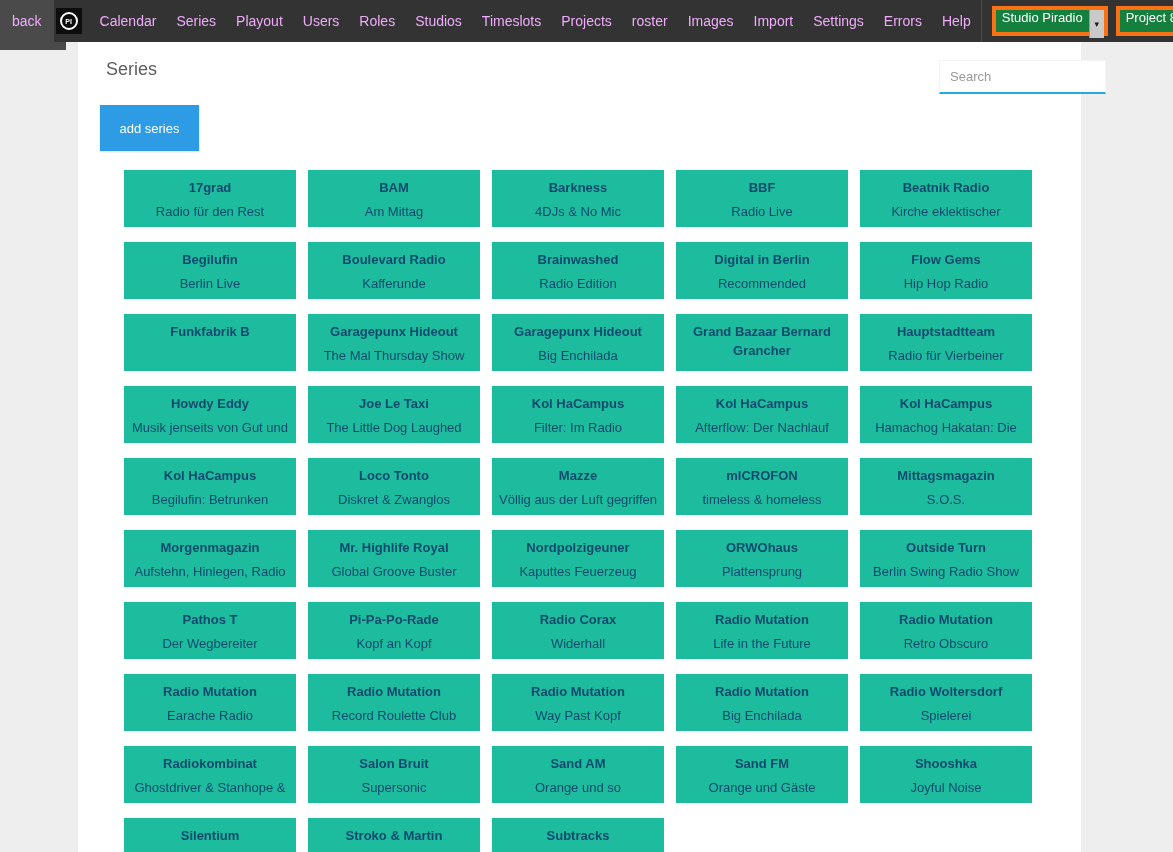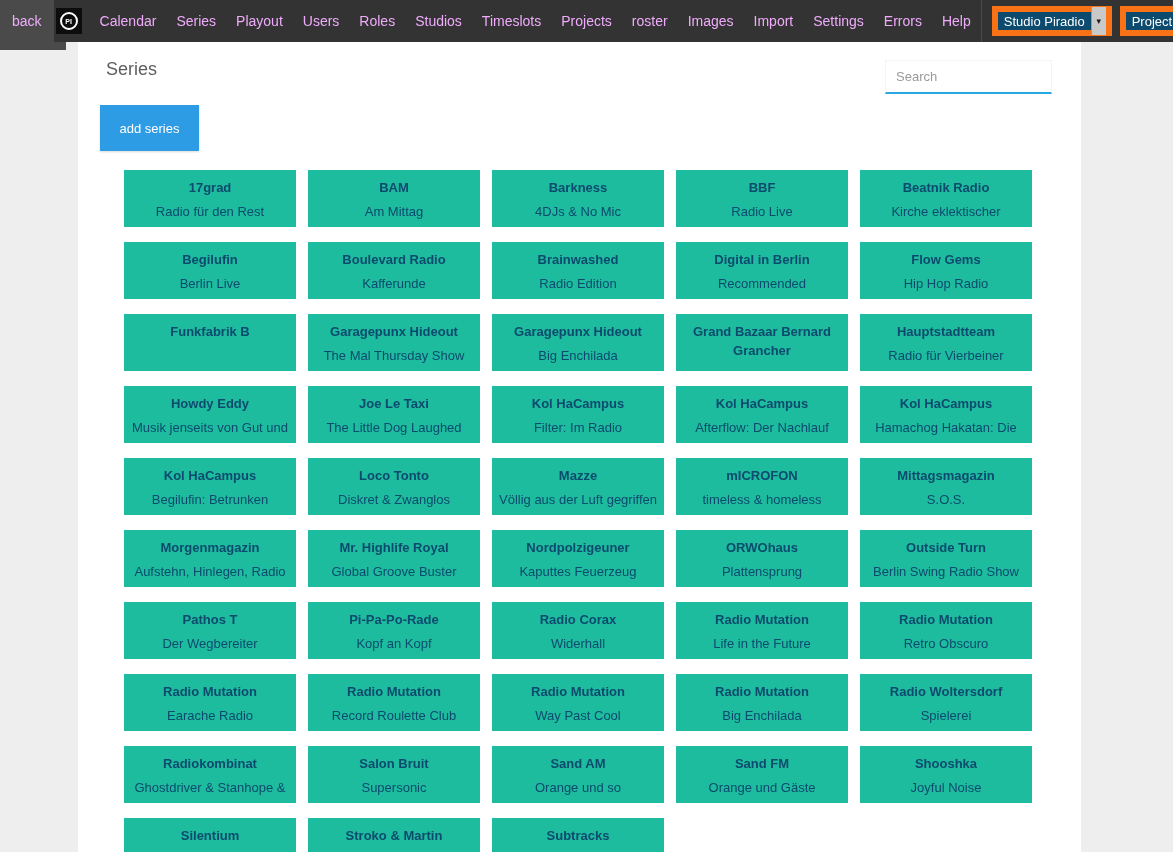--- a/index.html
+++ b/index.html
@@ -37,23 +37,23 @@
     margin: 0 8px 0 2px; cursor: pointer;
   }
   .logo-circle {
     width: 18px; height: 18px; border: 2px solid #ffffff; border-radius: 50%;
     color: #ffffff; font-size: 7px; font-weight: bold;
     display: flex; align-items: center; justify-content: center;
     letter-spacing: 0;
   }
   .nav-right { border-left: 1px solid #4a4a4a; padding-left: 10px; }
   .nav-select {
-    display: flex; align-items: center;
+    display: flex; align-items: flex-start;
     height: 30px; margin-right: 8px;
-    background: #0c4a6e; border: 6px solid #f97316;
+    background: #15803d; border: 4px solid #f97316;
     color: #ffffff; font-size: 13px;
     cursor: pointer;
   }
   .nav-select .sel-label { padding: 0 6px 0 6px; }
   .sel-arrow {
     width: 15px; height: 28px; background: #c9c9c9;
     color: #1a1a1a; font-size: 9px;
     display: flex; align-items: center; justify-content: center;
     border-left: 1px solid #9a9a9a;
   }
@@ -68,21 +68,21 @@
     padding-bottom: 40px;
   }
   .page-title {
     font-size: 18px; font-weight: normal;
     color: #5e5e5e;
     padding: 16px 0 0 28px;
     line-height: 22px;
   }
   .search-input {
     position: absolute;
-    top: 18px; left: 807px;
+    top: 18px; left: 861px;
     width: 167px; height: 34px;
     border: 1px solid #f4f4f4;
     border-bottom: 2px solid #29a9e2;
     background: #ffffff;
     font-family: "Liberation Sans", sans-serif;
     font-size: 13px; color: #333;
     padding: 0 10px;
     outline: none;
   }
   .search-input::placeholder { color: #9a9a9a; }
@@ -317,21 +317,21 @@
       <div class="series-card">
         <span class="card-title">Radio Mutation</span>
         <span class="card-subtitle">Earache Radio</span>
       </div>
       <div class="series-card">
         <span class="card-title">Radio Mutation</span>
         <span class="card-subtitle">Record Roulette Club</span>
       </div>
       <div class="series-card">
         <span class="card-title">Radio Mutation</span>
-        <span class="card-subtitle">Way Past Cool</span>
+        <span class="card-subtitle">Way Past Kopf</span>
       </div>
       <div class="series-card">
         <span class="card-title">Radio Mutation</span>
         <span class="card-subtitle">Big Enchilada</span>
       </div>
       <div class="series-card">
         <span class="card-title">Radio Woltersdorf</span>
         <span class="card-subtitle">Spielerei</span>
       </div>
       <div class="series-card">

